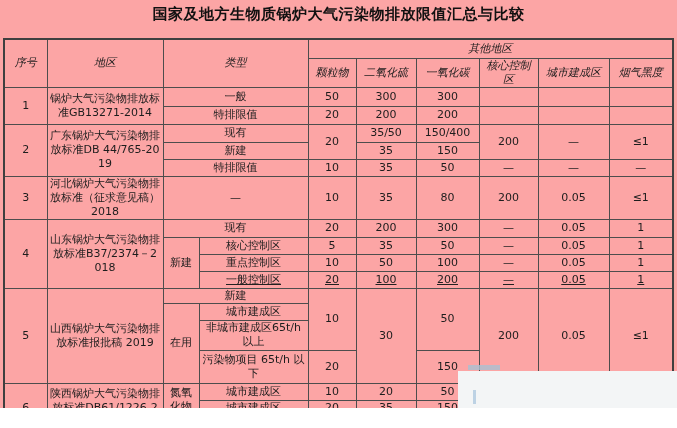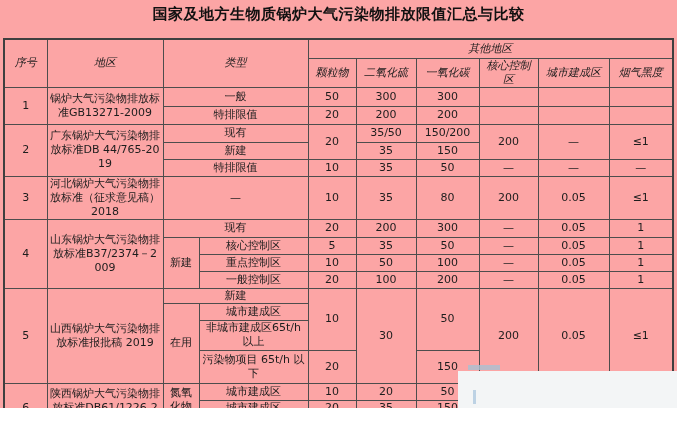--- a/index.html
+++ b/index.html
@@ -25,21 +25,21 @@
   thead tr:nth-child(2){height:18px;font-style:italic;}
   tbody tr:nth-child(1){height:19px;}
   tbody tr:nth-child(2){height:18px;}
   tbody tr:nth-child(3){height:18px;}
   tbody tr:nth-child(4){height:17px;}
   tbody tr:nth-child(5){height:17px;}
   tbody tr:nth-child(6){height:43px;}
   tbody tr:nth-child(7){height:18px;}
   tbody tr:nth-child(8){height:17px;}
   tbody tr:nth-child(9){height:17px;}
-  tbody tr:nth-child(10){height:17px;}
+  tbody tr:nth-child(10){height:17px;text-decoration:underline;}
   tbody tr:nth-child(11){height:15px;}
   tbody tr:nth-child(12){height:17px;}
   tbody tr:nth-child(13){height:30px;}
   tbody tr:nth-child(14){height:33px;}
   tbody tr:nth-child(15){height:17px;}
   tbody tr:nth-child(16){height:16px;}
   tbody tr:nth-child(17){height:17px;}
   tbody tr:nth-child(18){height:10px;}
   .watermark-overlay{
     position:absolute;left:458px;top:371px;width:219px;height:50px;
@@ -87,21 +87,21 @@
           <th>二氧化硫</th>
           <th>一氧化碳</th>
           <th>核心控制区</th>
           <th>城市建成区</th>
           <th>烟气黑度</th>
         </tr>
       </thead>
       <tbody>
           <tr>
             <td rowspan="2">1</td>
-            <td rowspan="2">锅炉大气污染物排放标准GB13271-2009</td>
+            <td rowspan="2">锅炉大气污染物排放标准GB13271-2014</td>
             <td colspan="2">一般</td>
             <td>50</td>
             <td>300</td>
             <td>300</td>
             <td></td>
             <td></td>
             <td></td>
           </tr>
           <tr>
             <td colspan="2">特排限值</td>
@@ -111,21 +111,21 @@
             <td></td>
             <td></td>
             <td></td>
           </tr>
           <tr>
             <td rowspan="3">2</td>
             <td rowspan="3">广东锅炉大气污染物排放标准DB 44/765-2019</td>
             <td colspan="2">现有</td>
             <td rowspan="2">20</td>
             <td>35/50</td>
-            <td>150/200</td>
+            <td>150/400</td>
             <td rowspan="2">200</td>
             <td rowspan="2">—</td>
             <td rowspan="2">≤1</td>
           </tr>
           <tr>
             <td colspan="2">新建</td>
             <td>35</td>
             <td>150</td>
           </tr>
           <tr>
@@ -143,21 +143,21 @@
             <td colspan="2">—</td>
             <td>10</td>
             <td>35</td>
             <td>80</td>
             <td>200</td>
             <td>0.05</td>
             <td>≤1</td>
           </tr>
           <tr>
             <td rowspan="4">4</td>
-            <td rowspan="4">山东锅炉大气污染物排放标准B37/2374－2009</td>
+            <td rowspan="4">山东锅炉大气污染物排放标准B37/2374－2018</td>
             <td colspan="2">现有</td>
             <td>20</td>
             <td>200</td>
             <td>300</td>
             <td>—</td>
             <td>0.05</td>
             <td>1</td>
           </tr>
           <tr>
             <td rowspan="3">新建</td>

